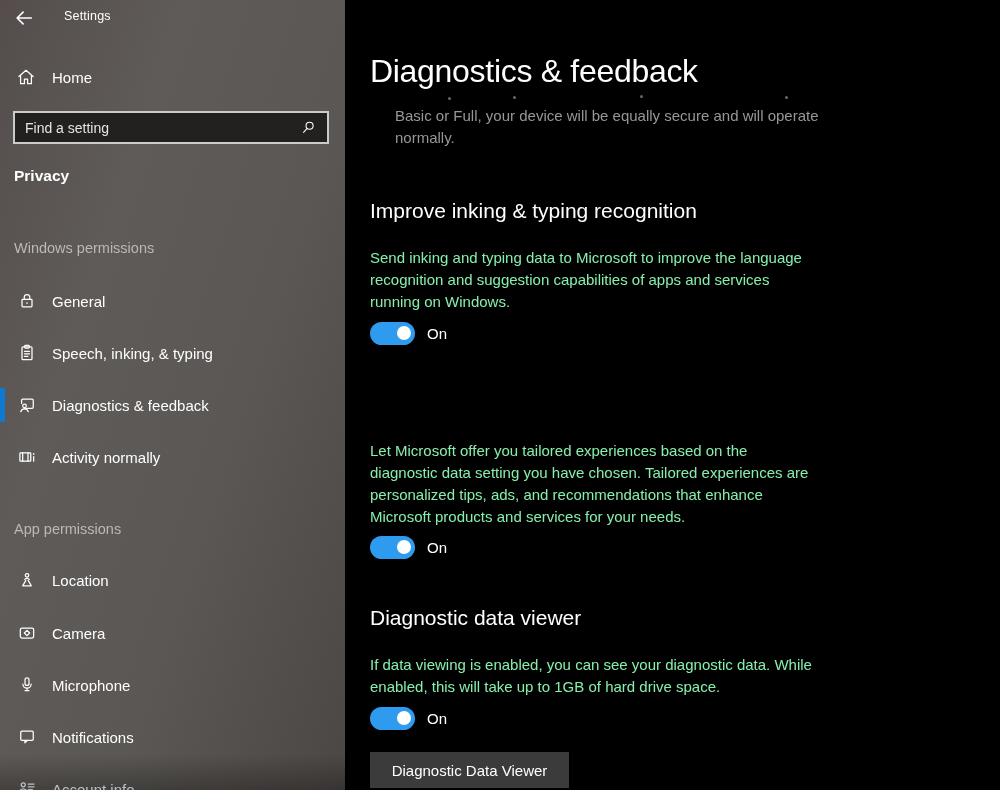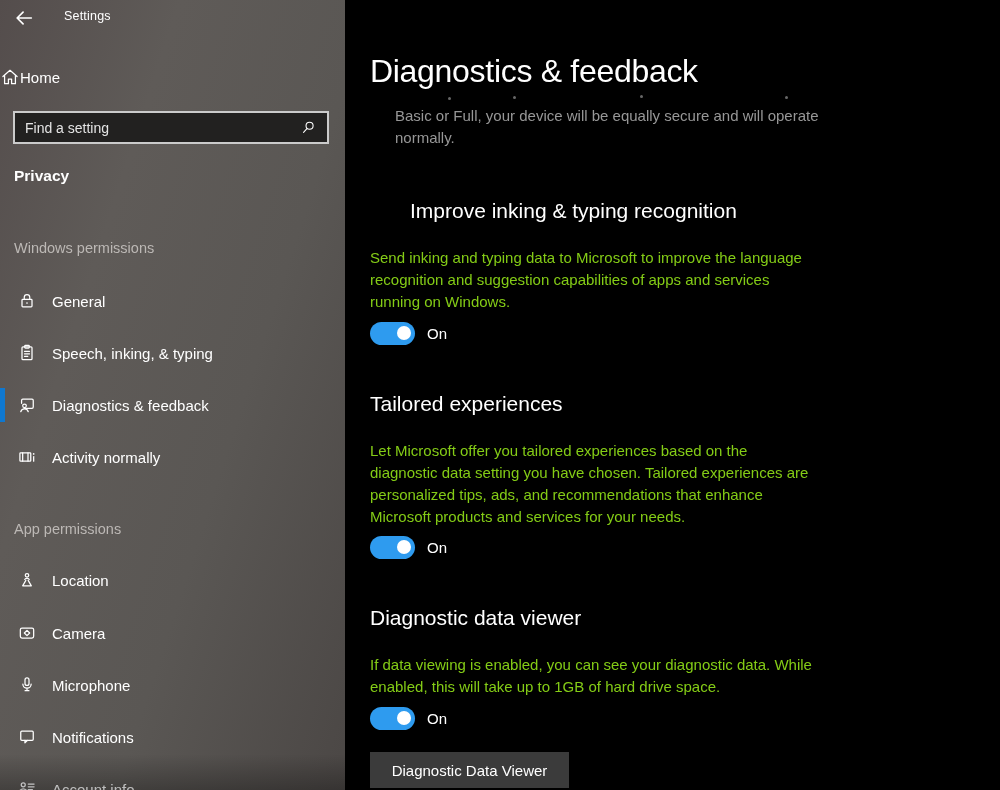--- a/index.html
+++ b/index.html
@@ -13,21 +13,21 @@
     position:absolute;left:0;top:0;width:345px;height:790px;
     background:linear-gradient(108deg,#544d4c 0%,#5f5b58 30%,#5a5754 62%,#4b4745 100%);
   }
   .sidebar::after{
     content:"";position:absolute;left:0;bottom:0;width:100%;height:36px;
     background:linear-gradient(rgba(0,0,0,0),rgba(0,0,0,.28));pointer-events:none;
   }
   .titlebar{position:absolute;left:0;top:6px;width:100%;height:24px;}
   .back-btn{position:absolute;left:13px;top:1px;width:22px;height:20px;cursor:pointer;}
   .app-title{position:absolute;left:64px;top:3px;font-size:12.5px;font-weight:normal;letter-spacing:.2px;}
-  .home-row{position:absolute;left:0;top:60px;width:345px;height:34px;display:flex;align-items:center;box-sizing:border-box;cursor:pointer;}
+  .home-row{position:absolute;left:0;top:60px;width:345px;height:34px;display:flex;align-items:center;padding-left:16px;box-sizing:border-box;gap:16px;cursor:pointer;}
   .home-row .label{font-size:15px;}
   .search-box{
     position:absolute;left:13px;top:111px;width:316px;height:33px;box-sizing:border-box;
     border:2px solid #cbcbcb;background:#222120;display:flex;align-items:center;
   }
   .search-box input{
     flex:1;height:100%;background:transparent;border:none;outline:none;
     color:#bef264;font-size:14px;padding:0 8px 0 10px;font-family:"Liberation Sans",sans-serif;
   }
   .search-box input::placeholder{color:#e4e4e4;opacity:1;}
@@ -49,22 +49,22 @@
   .ni-5{top:559px;} .ni-6{top:612px;} .ni-7{top:664px;} .ni-8{top:716px;} .ni-9{top:768px;}
   .icon{width:20px;height:20px;flex:0 0 20px;display:flex;}
   .icon svg{width:20px;height:20px;}
   
   .main{position:absolute;left:345px;top:0;width:655px;height:790px;background:#000;}
   .page-title{position:absolute;left:25px;top:53px;font-size:32px;font-weight:300;letter-spacing:-.3px;white-space:nowrap;}
   .artifact-dot{position:absolute;width:3px;height:3px;border-radius:50%;background:#8a8a8a;opacity:.75;}
   .intro{position:absolute;left:50px;top:105px;color:#979797;font-size:15px;line-height:22px;}
   .intro div{white-space:nowrap;}
   .sec-heading{position:absolute;left:25px;font-size:21px;font-weight:400;white-space:nowrap;}
-  .sh-1{top:199px;margin-left:40px;} .sh-2{top:392px;} .sh-3{top:606px;}
-  .sec-body{position:absolute;left:25px;font-size:15px;line-height:22px;color:#84cc16;}
+  .sh-1{top:199px;} .sh-2{top:392px;} .sh-3{top:606px;}
+  .sec-body{position:absolute;left:25px;font-size:15px;line-height:22px;color:#86efac;}
   .sec-body div{white-space:nowrap;}
   .sb-1{top:247px;} .sb-2{top:440px;} .sb-3{top:654px;}
   .toggle-row{position:absolute;left:25px;display:flex;align-items:center;gap:12px;}
   .tr-1{top:322px;} .tr-2{top:536px;} .tr-3{top:707px;}
   .toggle{position:relative;width:45px;height:23px;border-radius:12px;background:#2e9bef;cursor:pointer;}
   .toggle .knob{position:absolute;right:4px;top:4px;width:14px;height:14px;border-radius:50%;background:#fff;}
   .toggle-label{font-size:15px;color:#fff;}
   .ddv-button{
     position:absolute;left:25px;top:752px;width:199px;height:36px;background:#3b3b3b;
     display:flex;align-items:center;justify-content:center;font-size:15px;color:#fff;cursor:pointer;
@@ -241,21 +241,20 @@
       <div>recognition and suggestion capabilities of apps and services</div>
       <div>running on Windows.</div>
     </div>
     <div class="toggle-row tr-1">
       <div class="toggle">
         <div class="knob"></div>
       </div>
       <span class="toggle-label">On</span>
     </div>
 
-    <div class="sec-heading sh-2">Tailored experiences</div>
     <div class="sec-body sb-2">
       <div>Let Microsoft offer you tailored experiences based on the</div>
       <div>diagnostic data setting you have chosen. Tailored experiences are</div>
       <div>personalized tips, ads, and recommendations that enhance</div>
       <div>Microsoft products and services for your needs.</div>
     </div>
     <div class="toggle-row tr-2">
       <div class="toggle">
         <div class="knob"></div>
       </div>

